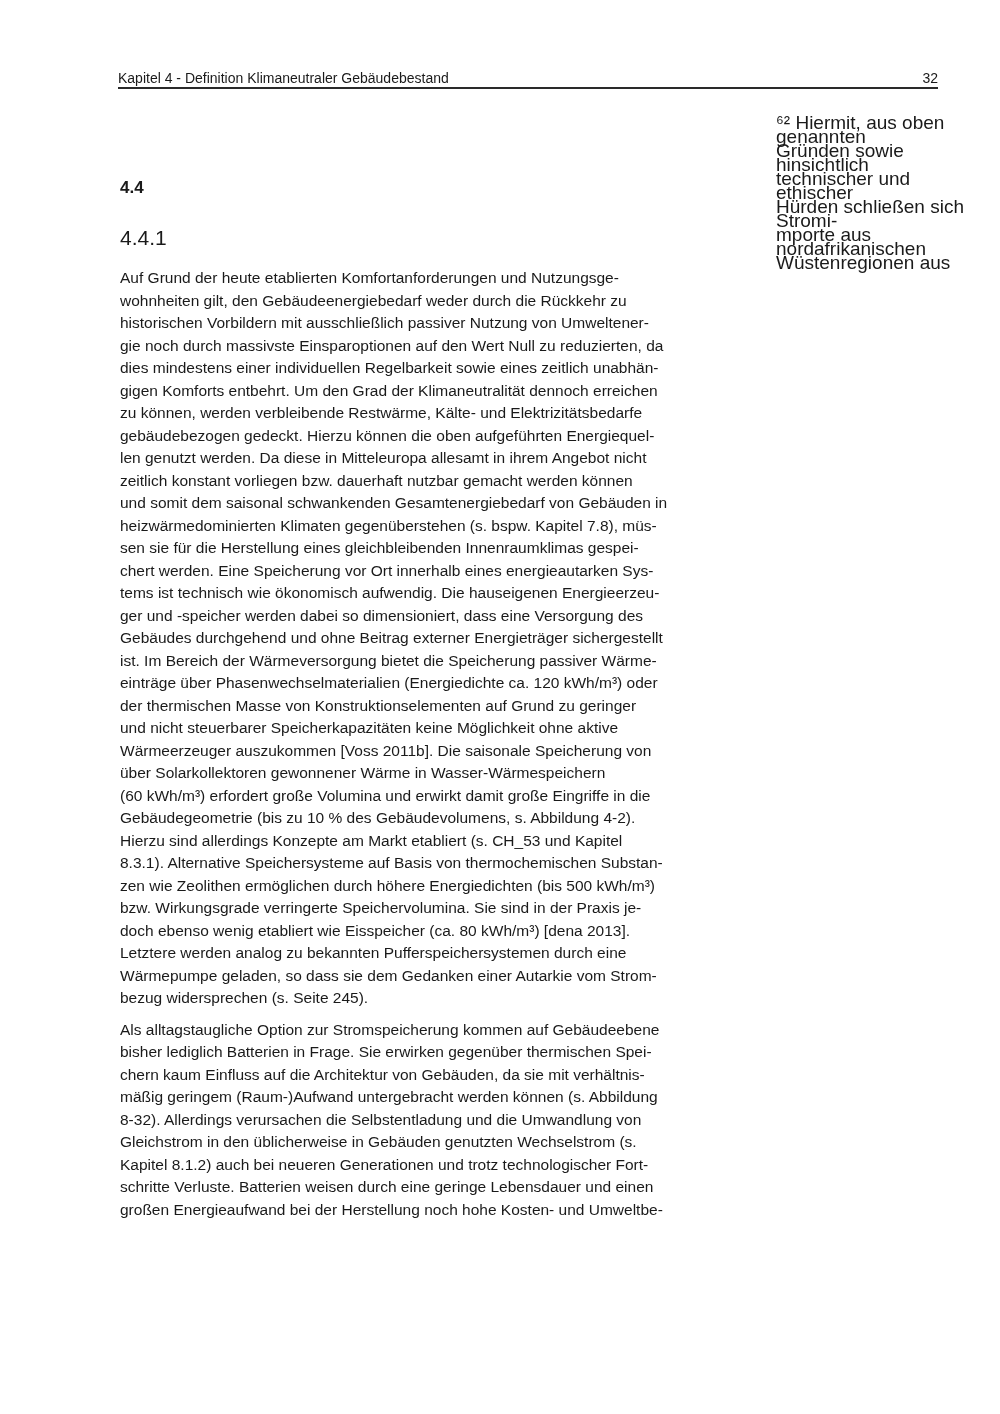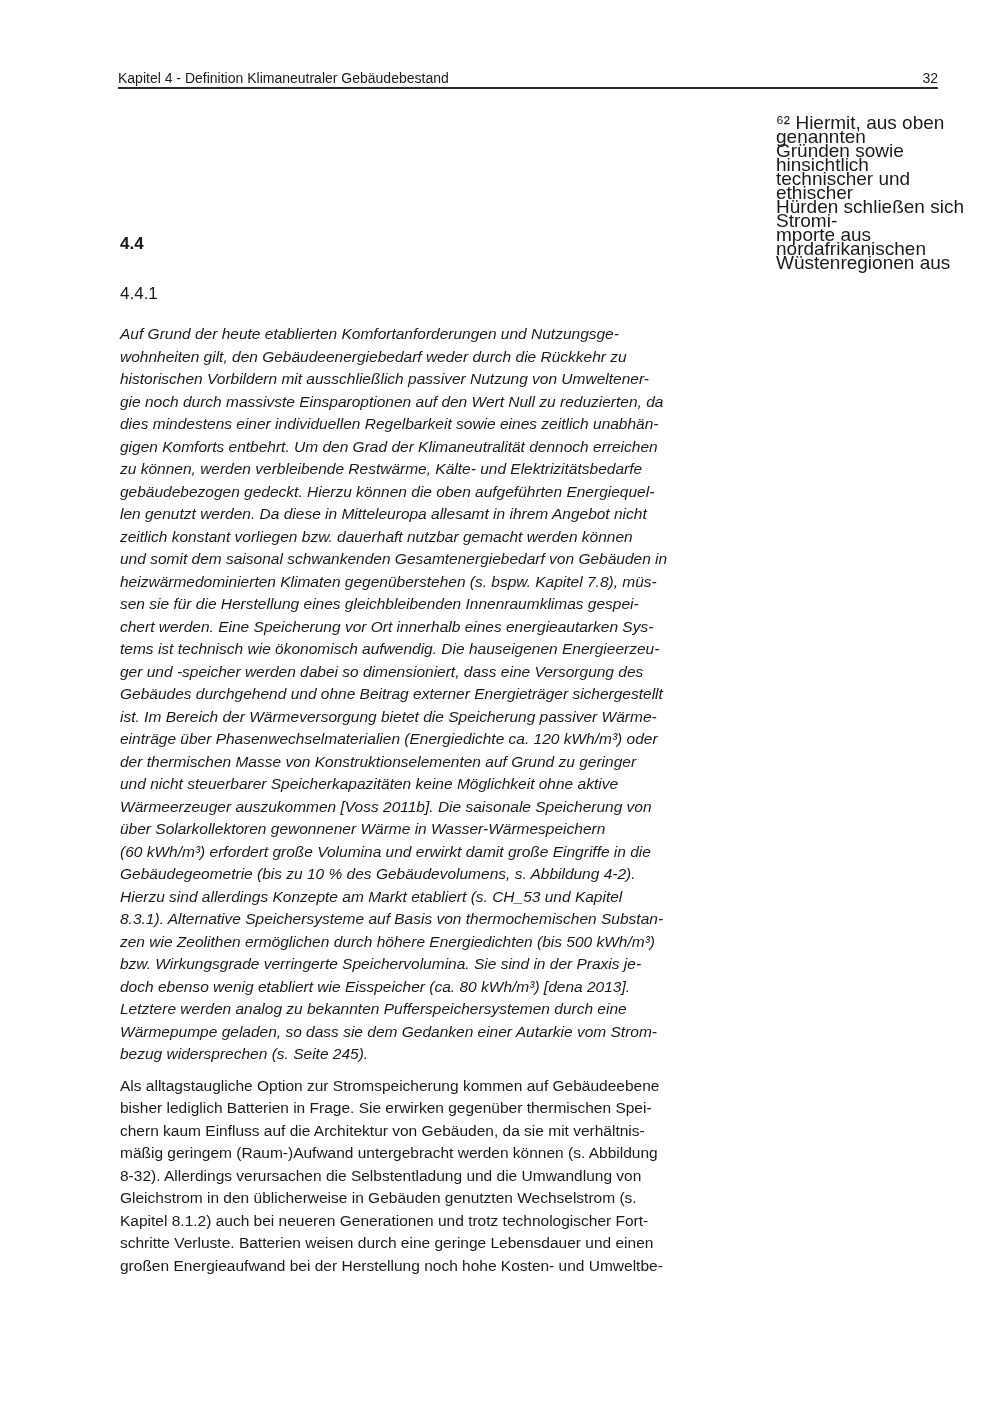--- a/index.html
+++ b/index.html
@@ -33,35 +33,35 @@
     width: 620px;
   }
   .para {
     font-size: 15.5px;
     line-height: 22.5px;
     white-space: pre-line;
     letter-spacing: 0;
   }
   .intro-para { line-height: 23px; }
   .section-heading {
-    margin-top: 120px;
+    margin-top: 64px;
     font-size: 17px;
     font-weight: bold;
     line-height: 24px;
     display: flex;
   }
   .subsection-heading {
     margin-top: 26px;
-    font-size: 17px;
+    font-size: 21px;
     font-weight: normal;
     line-height: 24px;
     display: flex;
   }
   .heading-number { width: 72px; flex: 0 0 72px; }
-  .body-para-1 { margin-top: 17px; font-style: italic; }
+  .body-para-1 { margin-top: 17px; }
   .body-para-2 { margin-top: 9px; }
   .margin-note {
     position: absolute;
     left: 776px;
     top: 116px;
     width: 202px;
     font-size: 19px;
     line-height: 14px;
     white-space: pre-line;
   }

